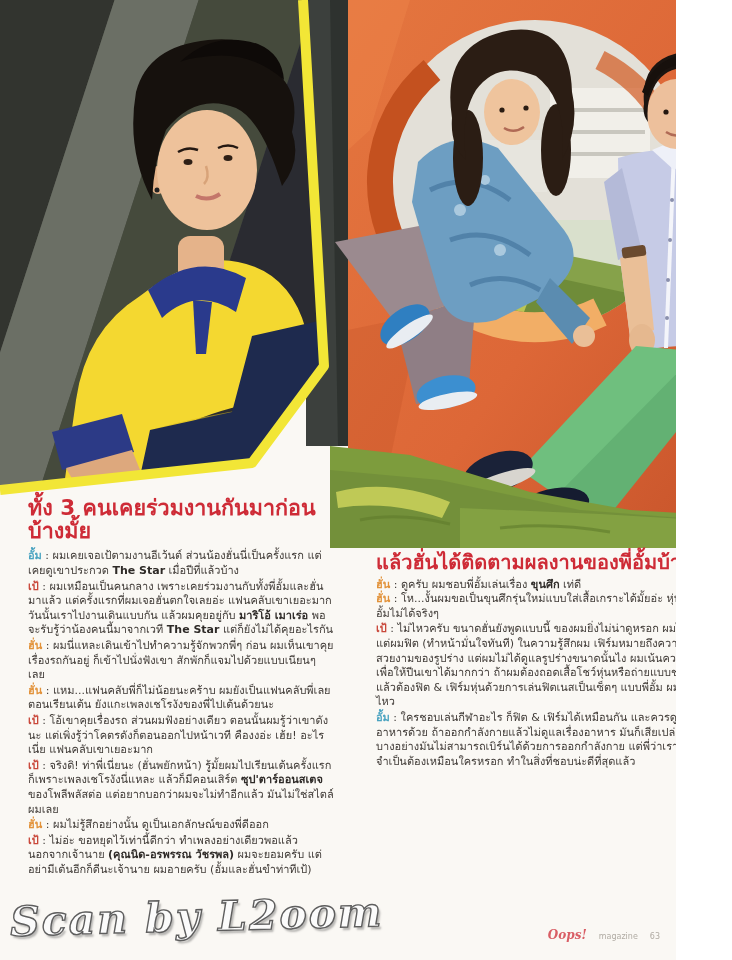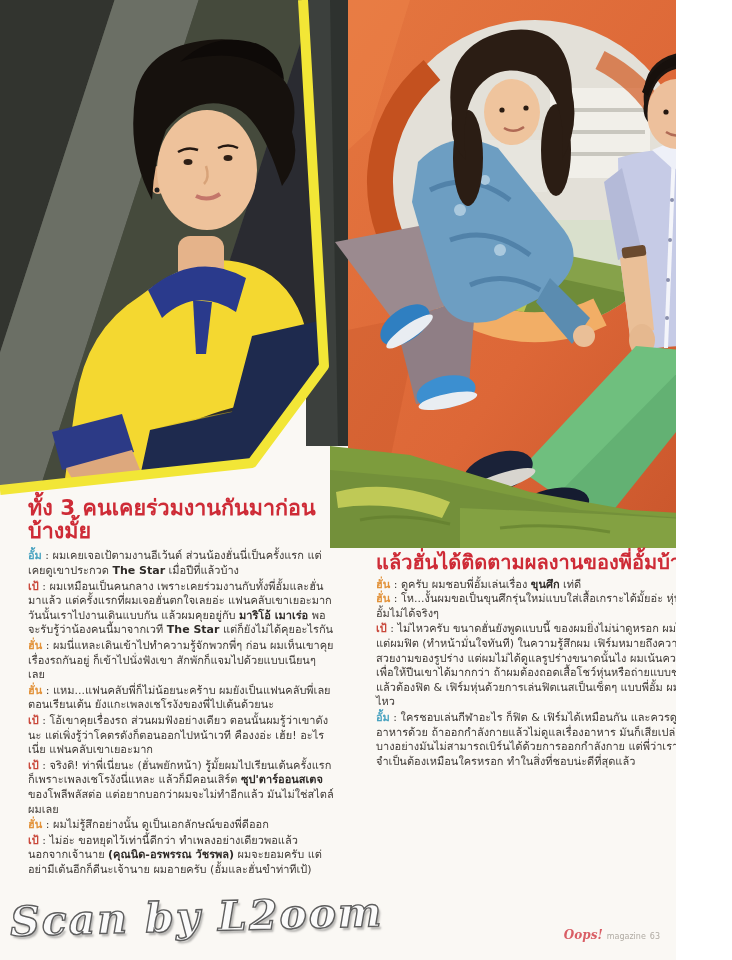--- a/index.html
+++ b/index.html
@@ -45,21 +45,21 @@
     font-style:italic; font-weight:bold;
     font-size:41px; letter-spacing:2px;
     color:#fbfbfb;
     -webkit-text-stroke:1.4px #5e5e5e;
     text-shadow:2px 3px 2px rgba(60,60,60,0.35);
     transform:rotate(-1.5deg);
     white-space:nowrap;
   }
   #footer-logo{
     position:absolute; right:16px; top:928px; z-index:5;
-    display:flex; align-items:baseline; gap:4px;
+    display:flex; align-items:baseline; gap:12px;
   }
   #footer-logo .logo-main{
     color:var(--header-red); font-style:italic; font-weight:bold; font-size:12px;
     font-family:"DejaVu Serif", serif; opacity:.75;
   }
   #footer-logo .logo-sub, #footer-logo .logo-page{
     color:#b0aba3; font-size:8px;
   }
 </style>
 </head>

